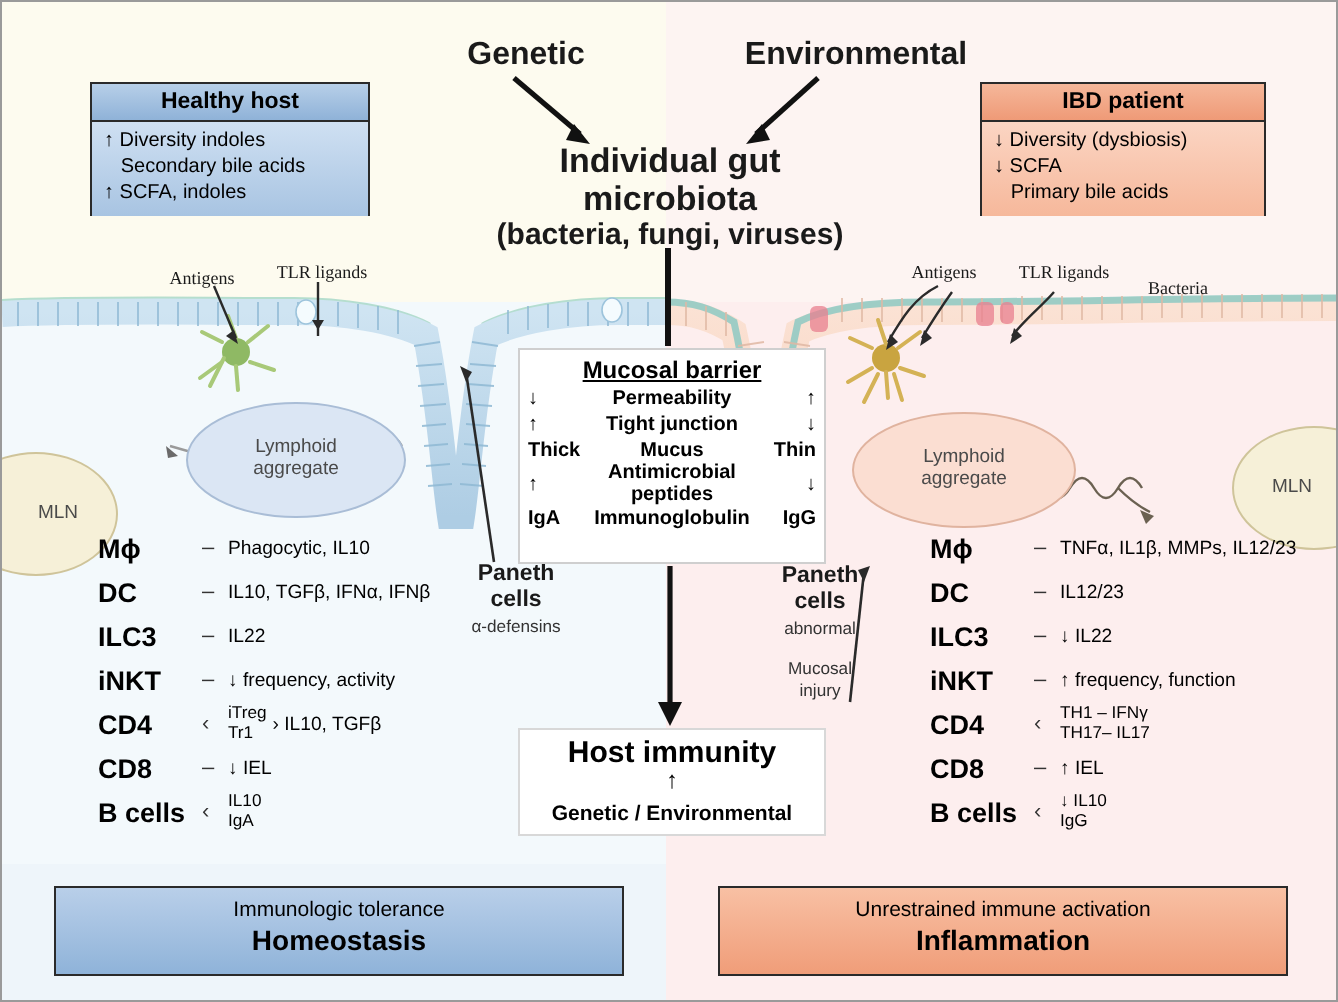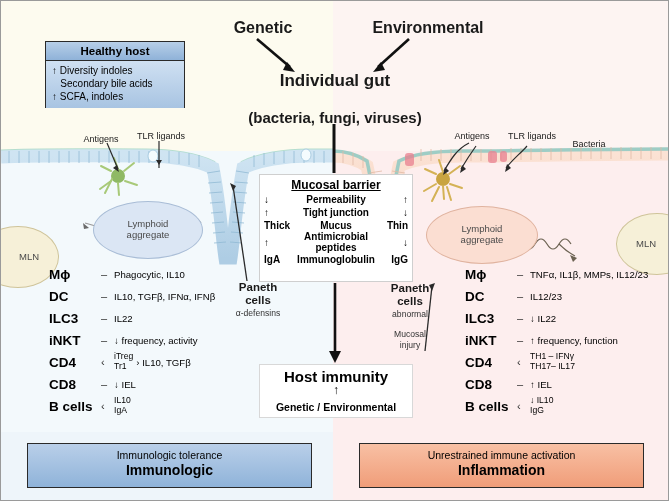--- a/index.html
+++ b/index.html
@@ -60,21 +60,21 @@
   
   .celllist{position:absolute;}
   .cellrow{display:flex;align-items:center;height:22px;}
   .cellrow .nm{font-weight:bold;font-size:13.5px;width:52px;}
   .cellrow .dash{font-size:11px;width:13px;color:#333;}
   .cellrow .ds{font-size:9.6px;}
   .stack{display:inline-block;font-size:8.6px;line-height:1.12;vertical-align:middle;}
   .afterbrk{font-size:9.6px;margin-left:3px;}
 
   
-  .ann{position:absolute;font-size:9px;color:#1a1a1a;white-space:nowrap;}
+  .ann{position:absolute;font-size:9px;color:#1a1a1a;white-space:nowrap;font-family:Liberation Serif, serif;}
 
   
   .ell{position:absolute;border-radius:50%;display:flex;align-items:center;
       justify-content:center;text-align:center;font-size:9.5px;color:#4a4a4a;line-height:1.15;}
   .mln{background:#f6f0d8;border:1px solid #cfc49a;}
   .lymph-l{background:#dbe6f4;border:1px solid #a9bdd6;}
   .lymph-r{background:#fbded2;border:1px solid #e0b39f;}
 
   svg{position:absolute;left:0;top:0;overflow:visible;}
 </style>
@@ -296,31 +296,40 @@
     <g stroke="#111" stroke-width="2.6" fill="none">
       <line x1="334" y1="282" x2="334" y2="352"></line>
       <path d="M334,362 l-6,-12 l12,0 Z" fill="#111" stroke="none"></path>
     </g>
   </svg>
 
   <div class="t ctr" style="left:262px;top:18px;font-size:16px;font-weight:bold;">Genetic</div>
   <div class="t ctr" style="left:427px;top:18px;font-size:16px;font-weight:bold;">Environmental</div>
 
   <div class="t ctr" style="left:334px;top:70px;font-size:17px;font-weight:bold;">Individual gut</div>
+  <div class="t ctr" style="left:334px;top:89px;font-size:17px;font-weight:bold;">microbiota</div>
   <div class="t ctr" style="left:334px;top:108px;font-size:15px;font-weight:bold;">(bacteria, fungi, viruses)</div>
 
   <div class="infobox blue" style="left:44px;top:40px;width:140px;height:67px;">
     <div class="hd">Healthy host</div>
     <div class="bd">
       <div>↑ Diversity indoles</div>
       <div>&nbsp;&nbsp; Secondary bile acids</div>
       <div>↑ SCFA, indoles</div>
     </div>
   </div>
 
+  <div class="infobox orange" style="left:489px;top:40px;width:143px;height:67px;">
+    <div class="hd">IBD patient</div>
+    <div class="bd">
+      <div>↓ Diversity (dysbiosis)</div>
+      <div>↓ SCFA</div>
+      <div>&nbsp;&nbsp; Primary bile acids</div>
+    </div>
+  </div>
 
   <div class="ann ctr" style="left:100px;top:133px;">Antigens</div>
   <div class="ann ctr" style="left:160px;top:130px;">TLR ligands</div>
   <div class="ell mln" style="left:-24px;top:225px;width:80px;height:60px;">
     <span style="margin-left:22px;">MLN</span>
   </div>
   <div class="ell lymph-l" style="left:92px;top:200px;width:108px;height:56px;">
     <span>Lymphoid<br>aggregate</span>
   </div>
   <div class="t ctr" style="left:257px;top:280px;font-size:11.5px;font-weight:bold;">Paneth</div>
@@ -461,20 +470,20 @@
         <span class="dash">‹</span>
         <span class="stack">
           <div>↓ IL10</div>
           <div>IgG</div>
         </span>
       </div>
     </div>
 
   <div class="footbox blue">
     <div class="l1">Immunologic tolerance</div>
-    <div class="l2">Immunologic</div>
+    <div class="l2">Homeostasis</div>
   </div>
   <div class="footbox orange">
     <div class="l1">Unrestrained immune activation</div>
     <div class="l2">Inflammation</div>
   </div>
 
 </div>
 
 </body></html>

